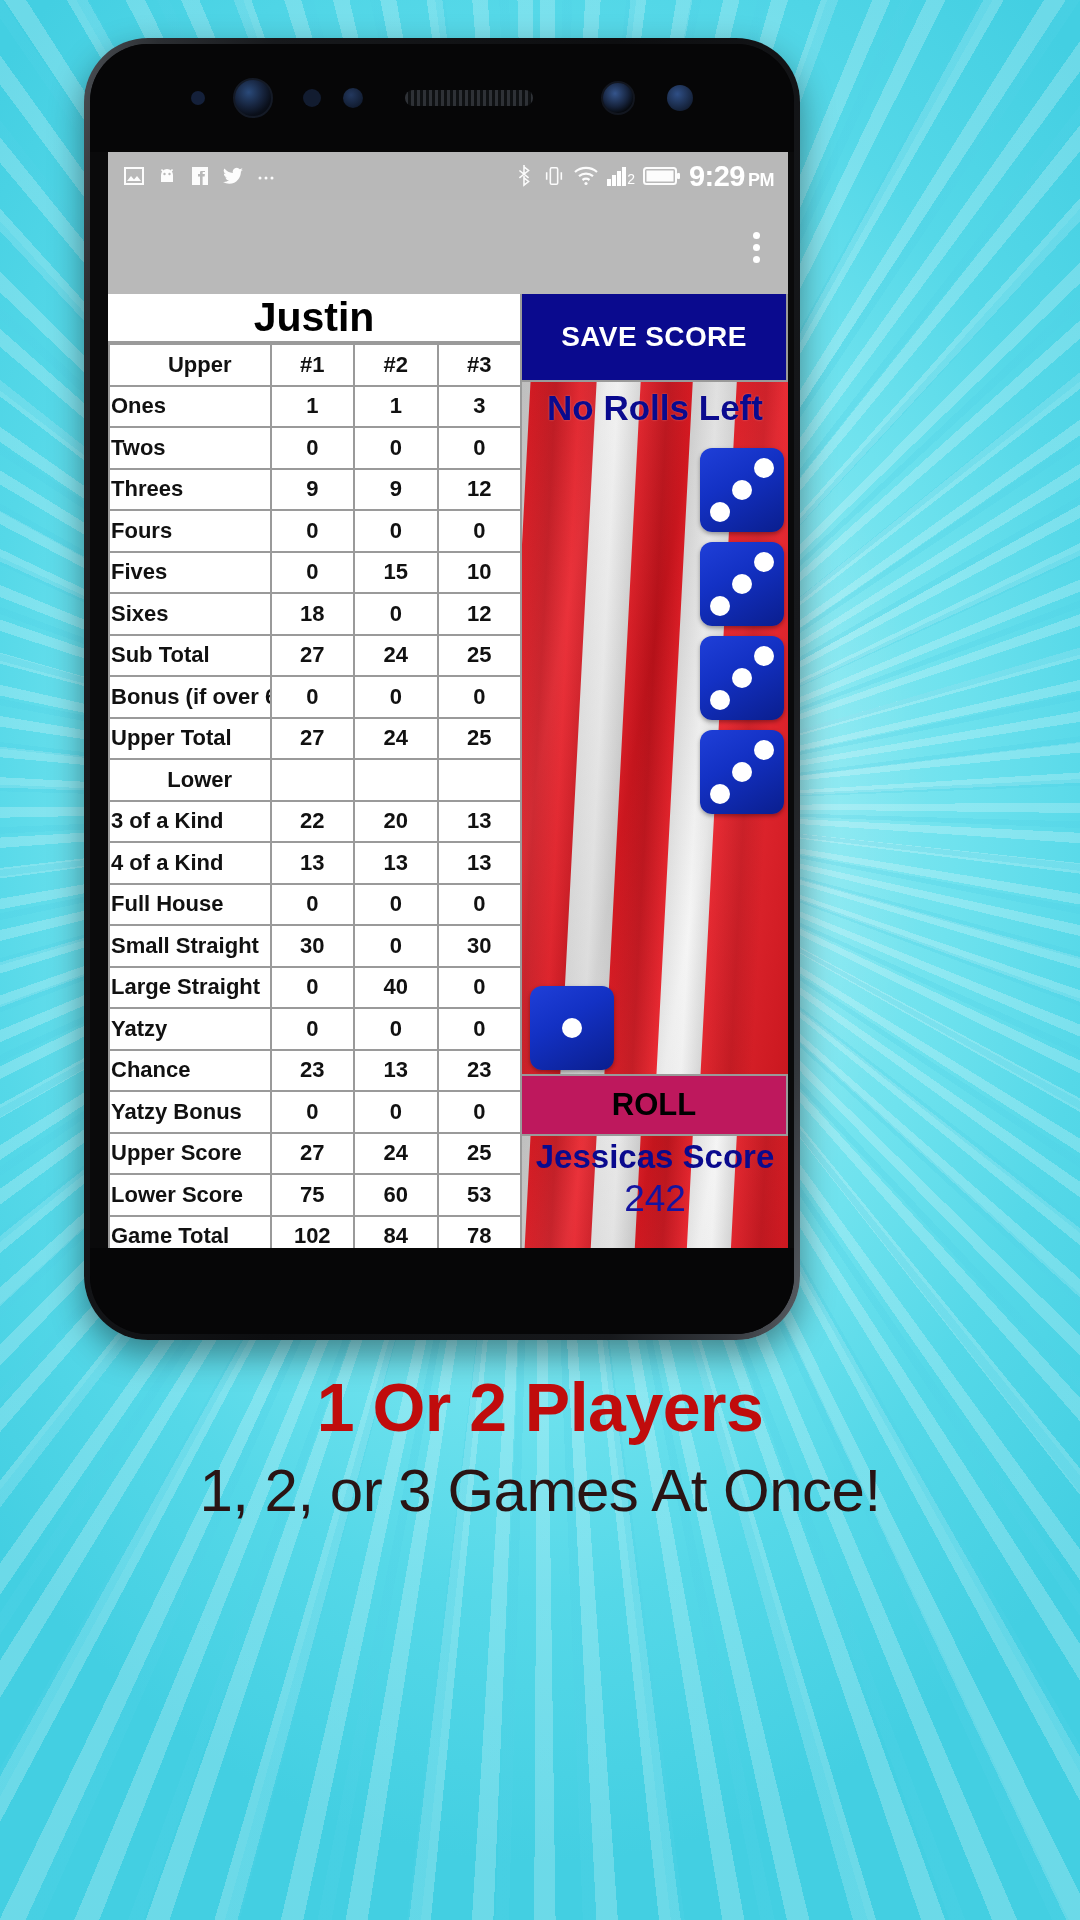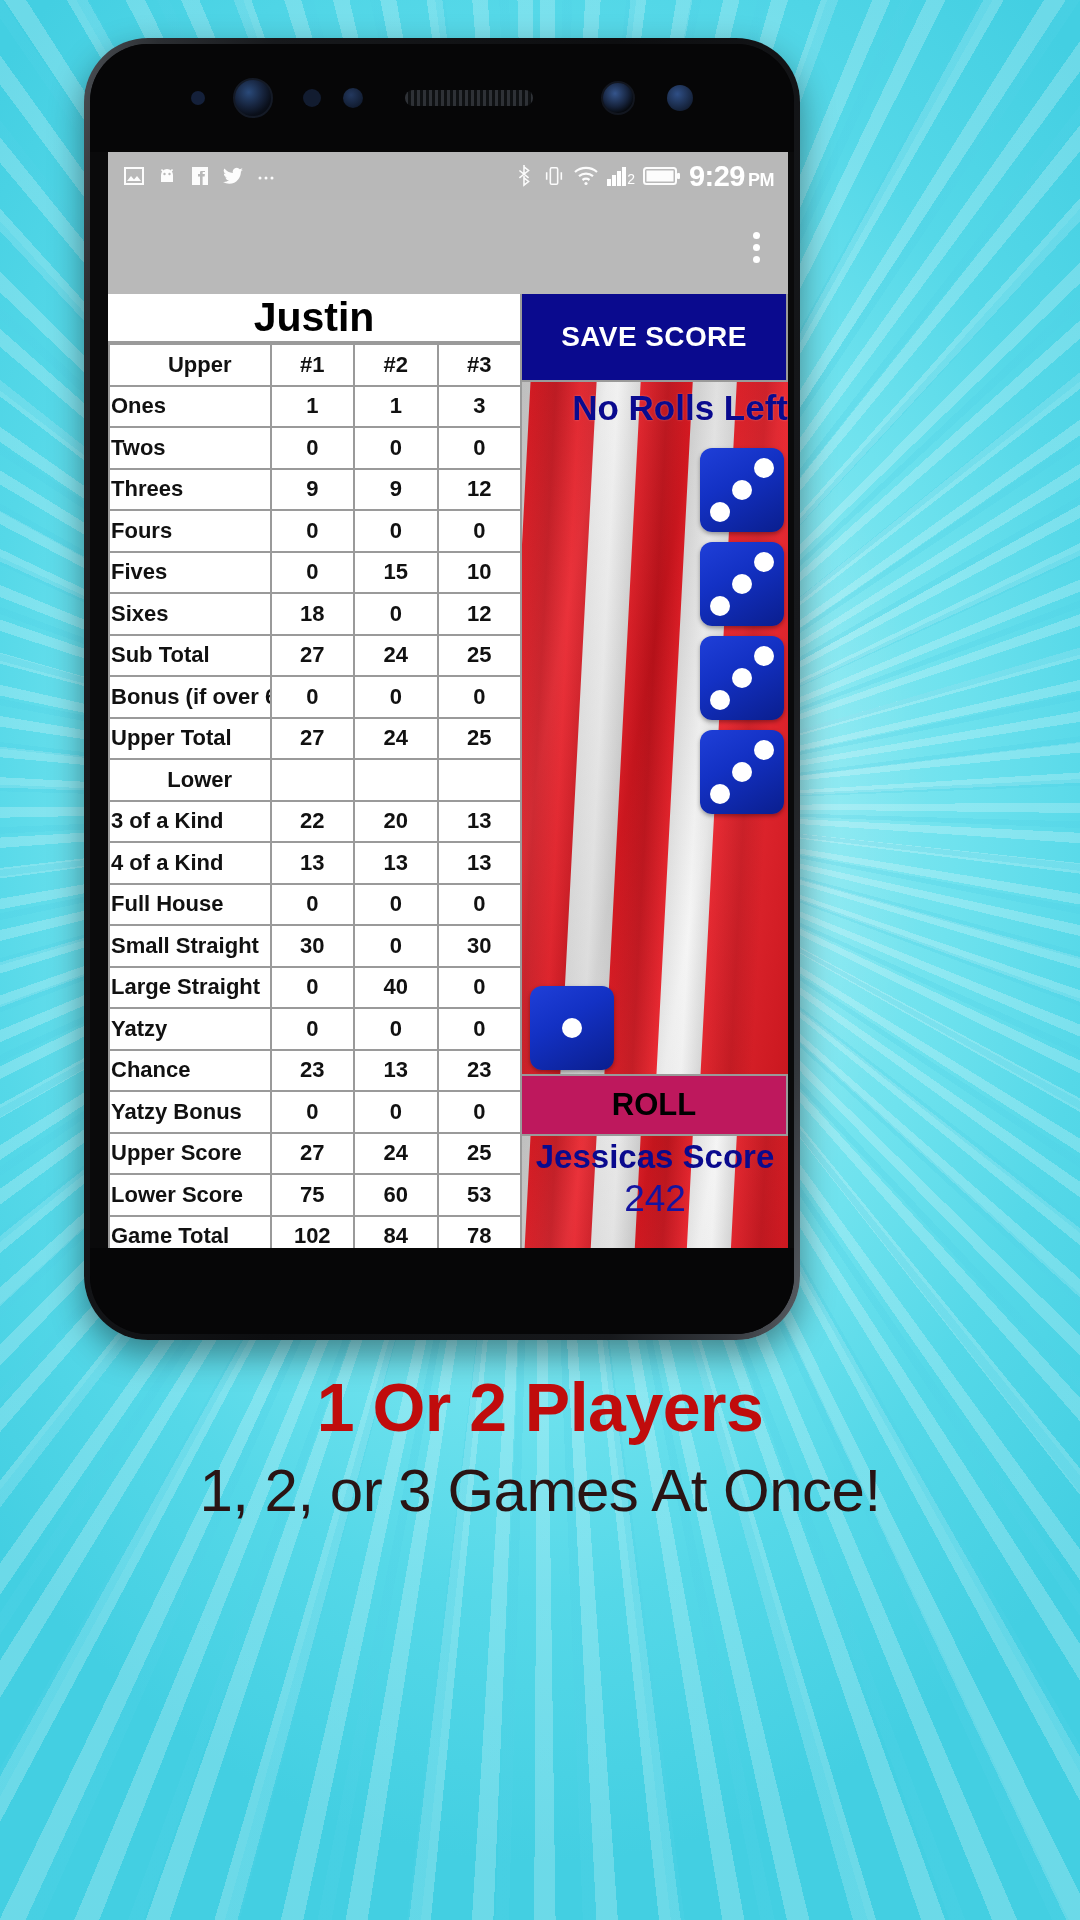--- a/index.html
+++ b/index.html
@@ -145,21 +145,21 @@
         #e3e3e3 75px, #f3f3f3 96px, #dddddd 118px,
         #e81b24 119px, #c9131c 146px, #ea1b24 170px,
         #e6e6e6 171px, #f4f4f4 195px, #dcdcdc 214px,
         #e81b24 215px, #cf141d 244px, #e81b24 266px);
   }
   .flag-shade { position:absolute; inset:0;
     background: linear-gradient(100deg, rgba(0,0,0,0.12) 0%, rgba(255,255,255,0.10) 22%, rgba(0,0,0,0.10) 46%, rgba(255,255,255,0.08) 68%, rgba(0,0,0,0.13) 100%);
   }
   .rolls-text {
     position:absolute; top: 6px; left: 0; width: 100%;
-    text-align:right; color:#0a0a8e; font-size: 35px; font-weight: 700;
+    text-align:center; color:#0a0a8e; font-size: 35px; font-weight: 700;
     white-space: nowrap;
     text-shadow: 0 0 2px rgba(255,255,255,0.35);
   }
   .dice-col { position:absolute; top: 66px; right: 4px; display:flex; flex-direction:column; gap: 10px; }
   .die {
     width: 84px; height: 84px; border-radius: 12px;
     background: linear-gradient(150deg, #1f3fd8 0%, #1331c4 40%, #0a1e8e 100%);
     position: relative; box-shadow: 0 2px 4px rgba(0,0,0,0.35);
     cursor:pointer;
   }

